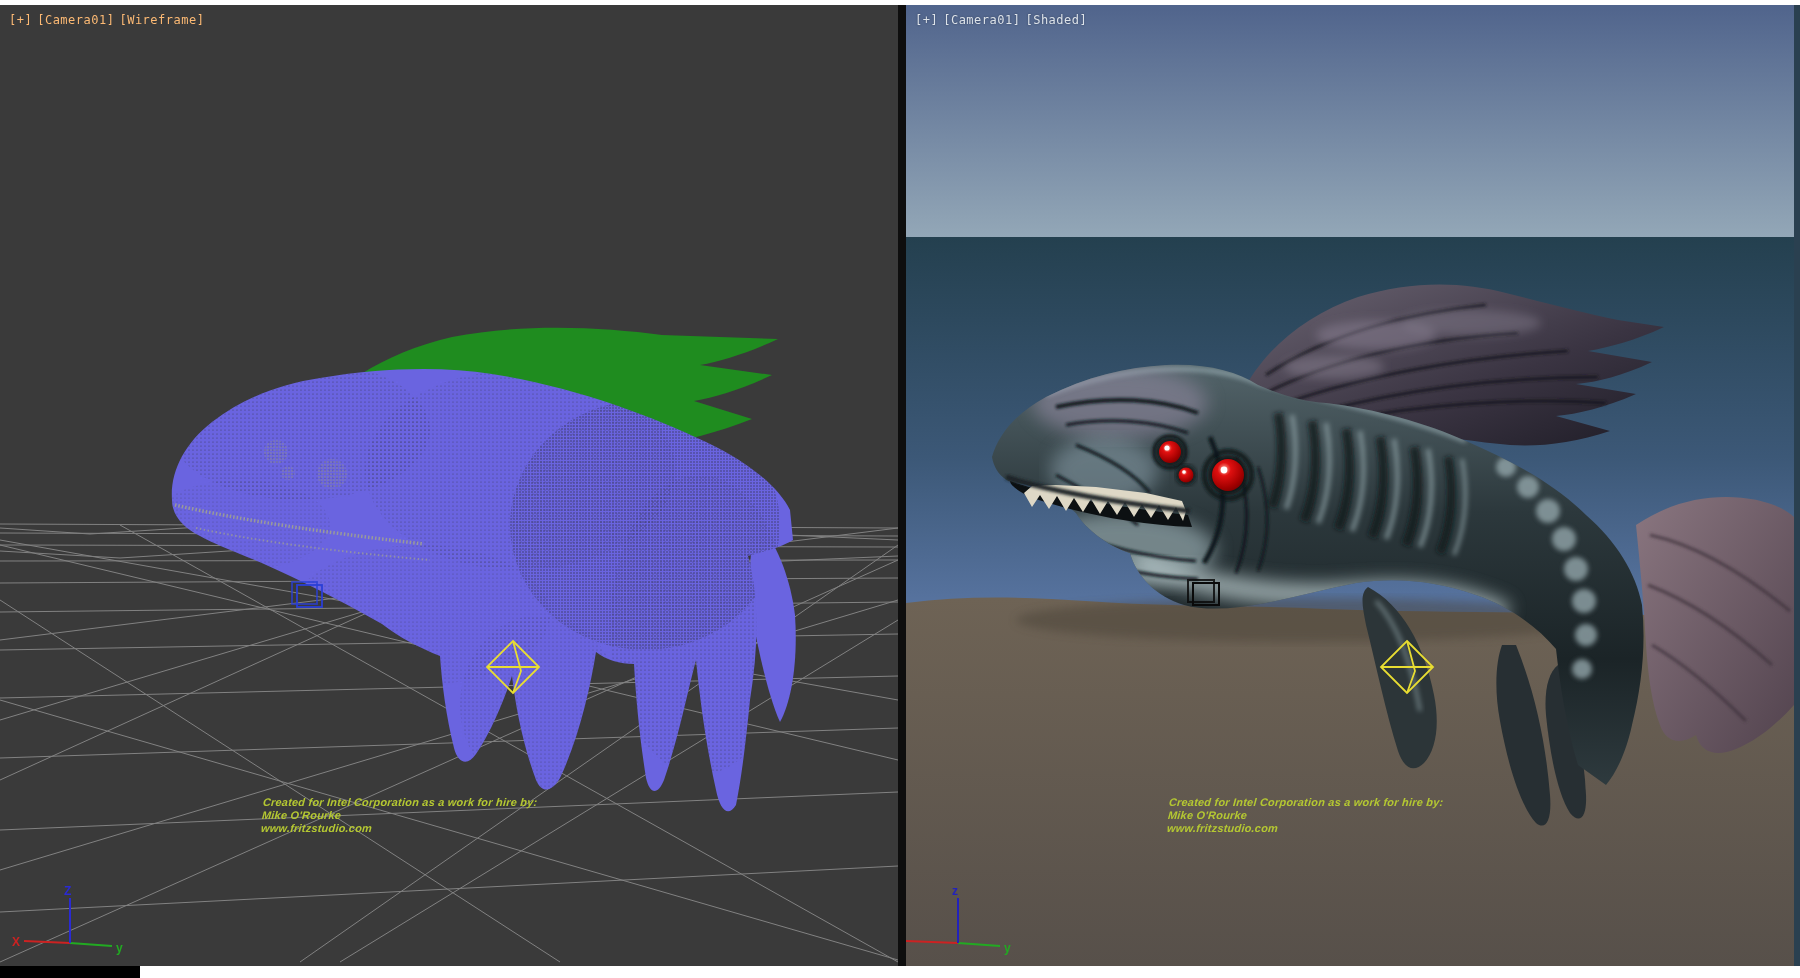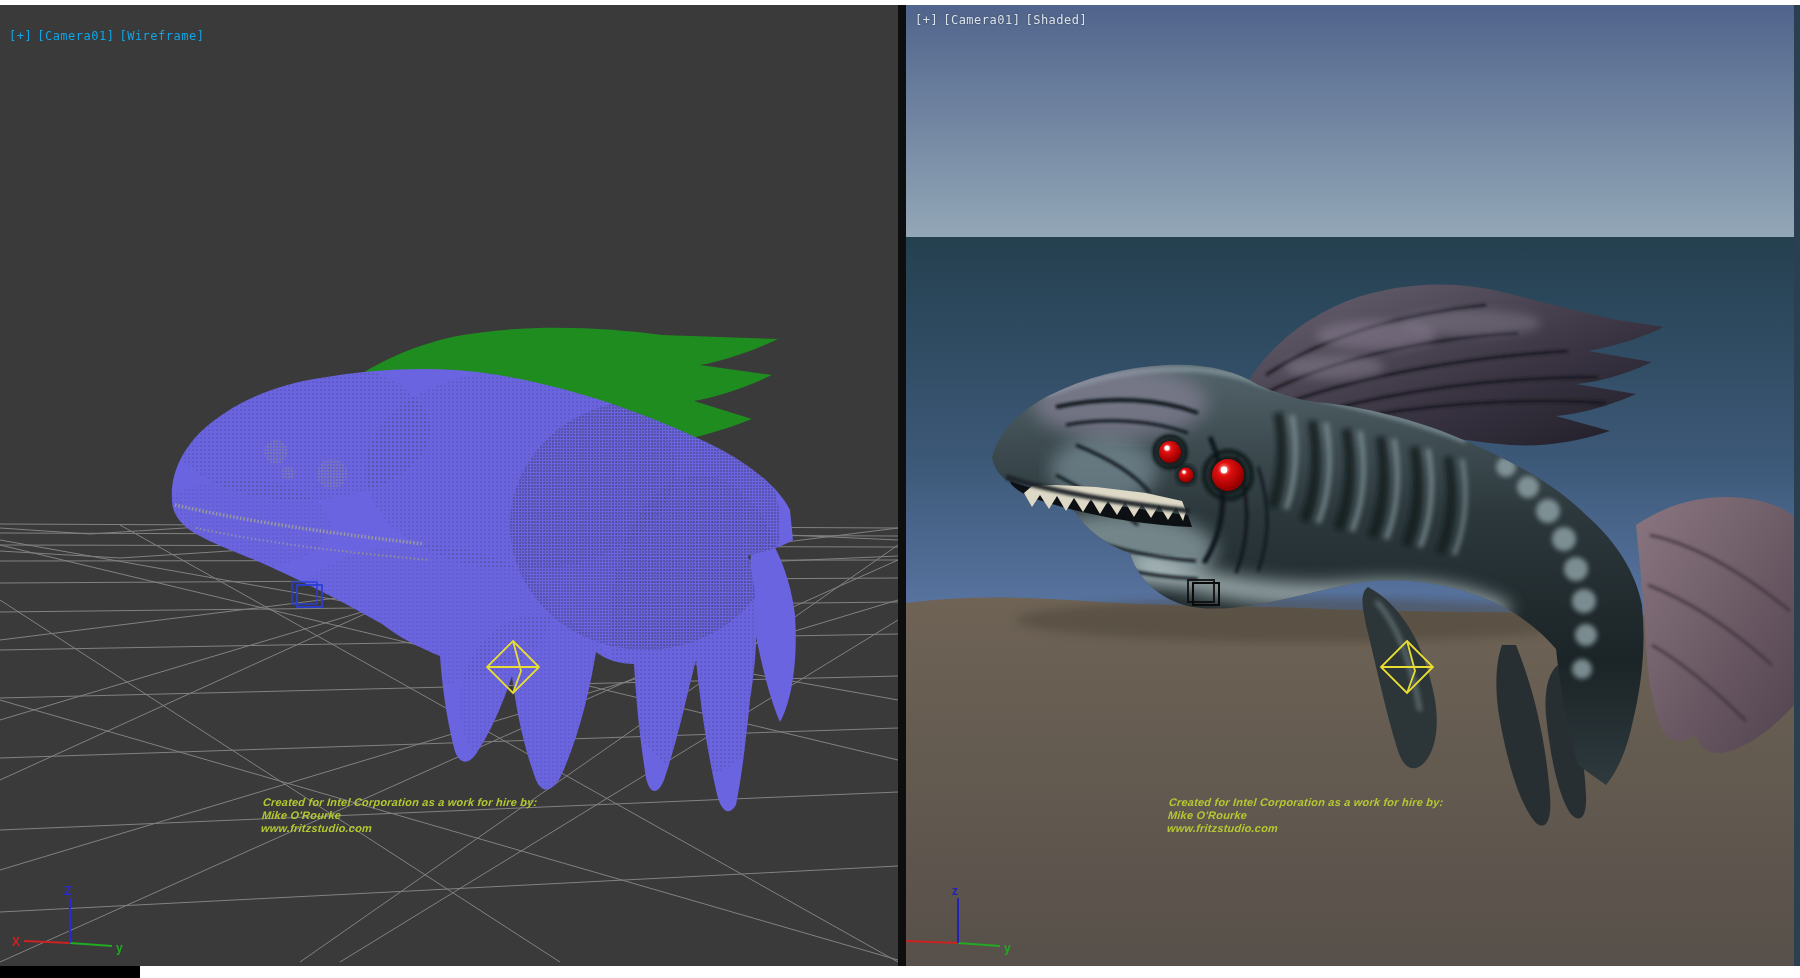--- a/index.html
+++ b/index.html
@@ -5,21 +5,21 @@
   html,body{margin:0;padding:0;background:#ffffff;}
   .stage{position:relative;width:1800px;height:978px;background:#ffffff;overflow:hidden;
          font-family:"Liberation Sans",sans-serif;}
   .vp{position:absolute;top:5px;height:961px;overflow:hidden;}
   .vp-left{left:0;width:898px;background:#3a3a3a;}
   .vp-right{left:906px;width:948px;background:#2a4050;}
   .divider{position:absolute;left:898px;top:5px;width:8px;height:961px;background:#0e0e0e;}
   .corner-black{position:absolute;left:0;top:966px;width:140px;height:12px;background:#000;}
   .vp-label{position:absolute;left:9px;top:8px;z-index:30;
             font-family:"DejaVu Sans Mono",monospace;font-size:12px;letter-spacing:.5px;}
-  .vp-left .vp-label{color:#0ea5e9;margin-top:16px;}
+  .vp-left .vp-label{color:#fdba74;}
   .vp-right .vp-label{color:#dde3ea;text-shadow:0 0 2px rgba(30,40,60,.6);}
   .vp-label span{margin-right:5px;cursor:pointer;}
   .watermark{position:absolute;left:262px;top:791px;z-index:25;color:#b5c832;
              font:italic bold 11px/13px "Liberation Sans",sans-serif;letter-spacing:.2px;
              transform:skewX(-4deg);}
   svg{display:block;}
 </style>
 </head>
 <body>
 

